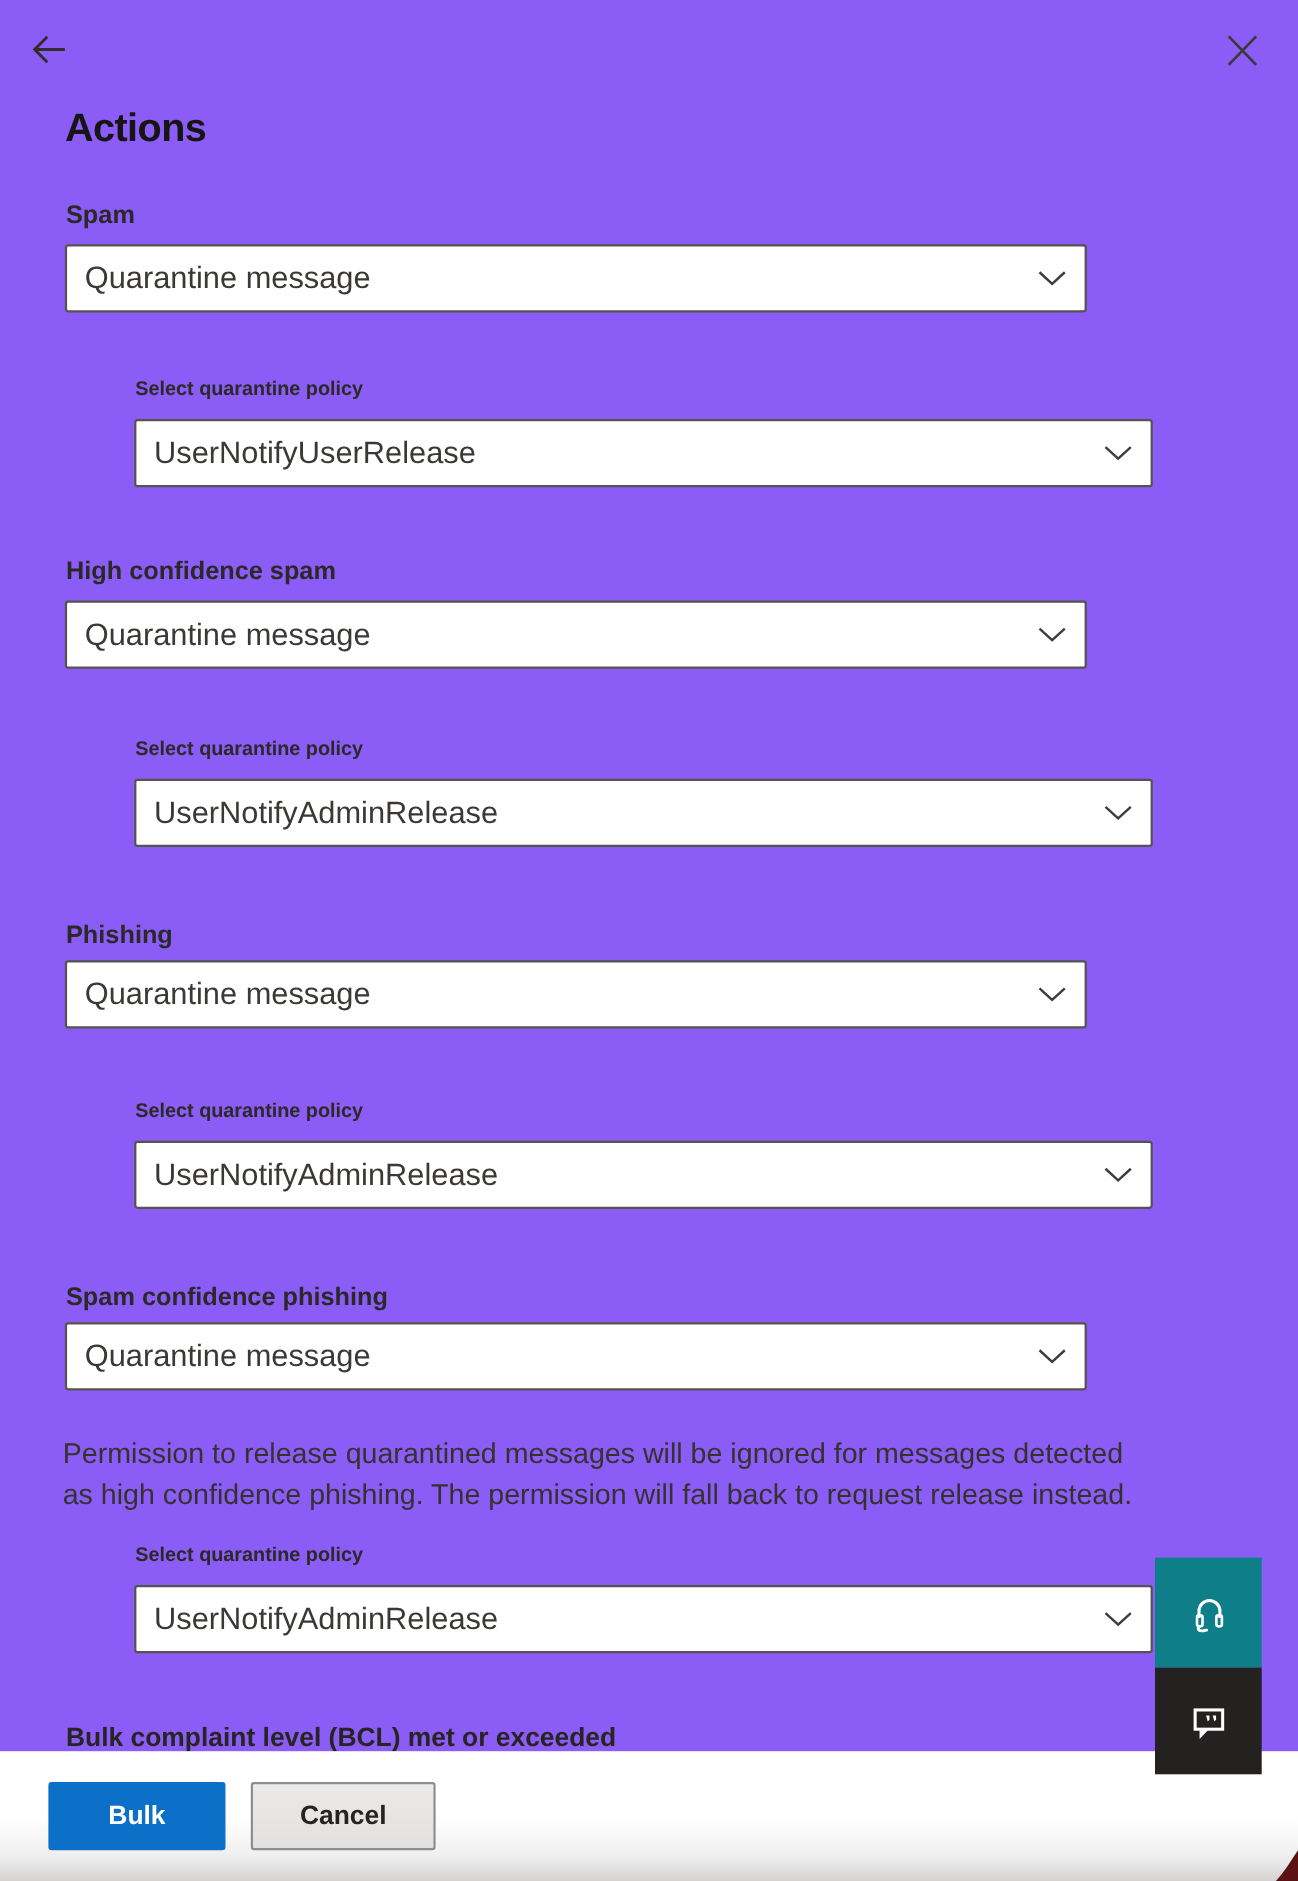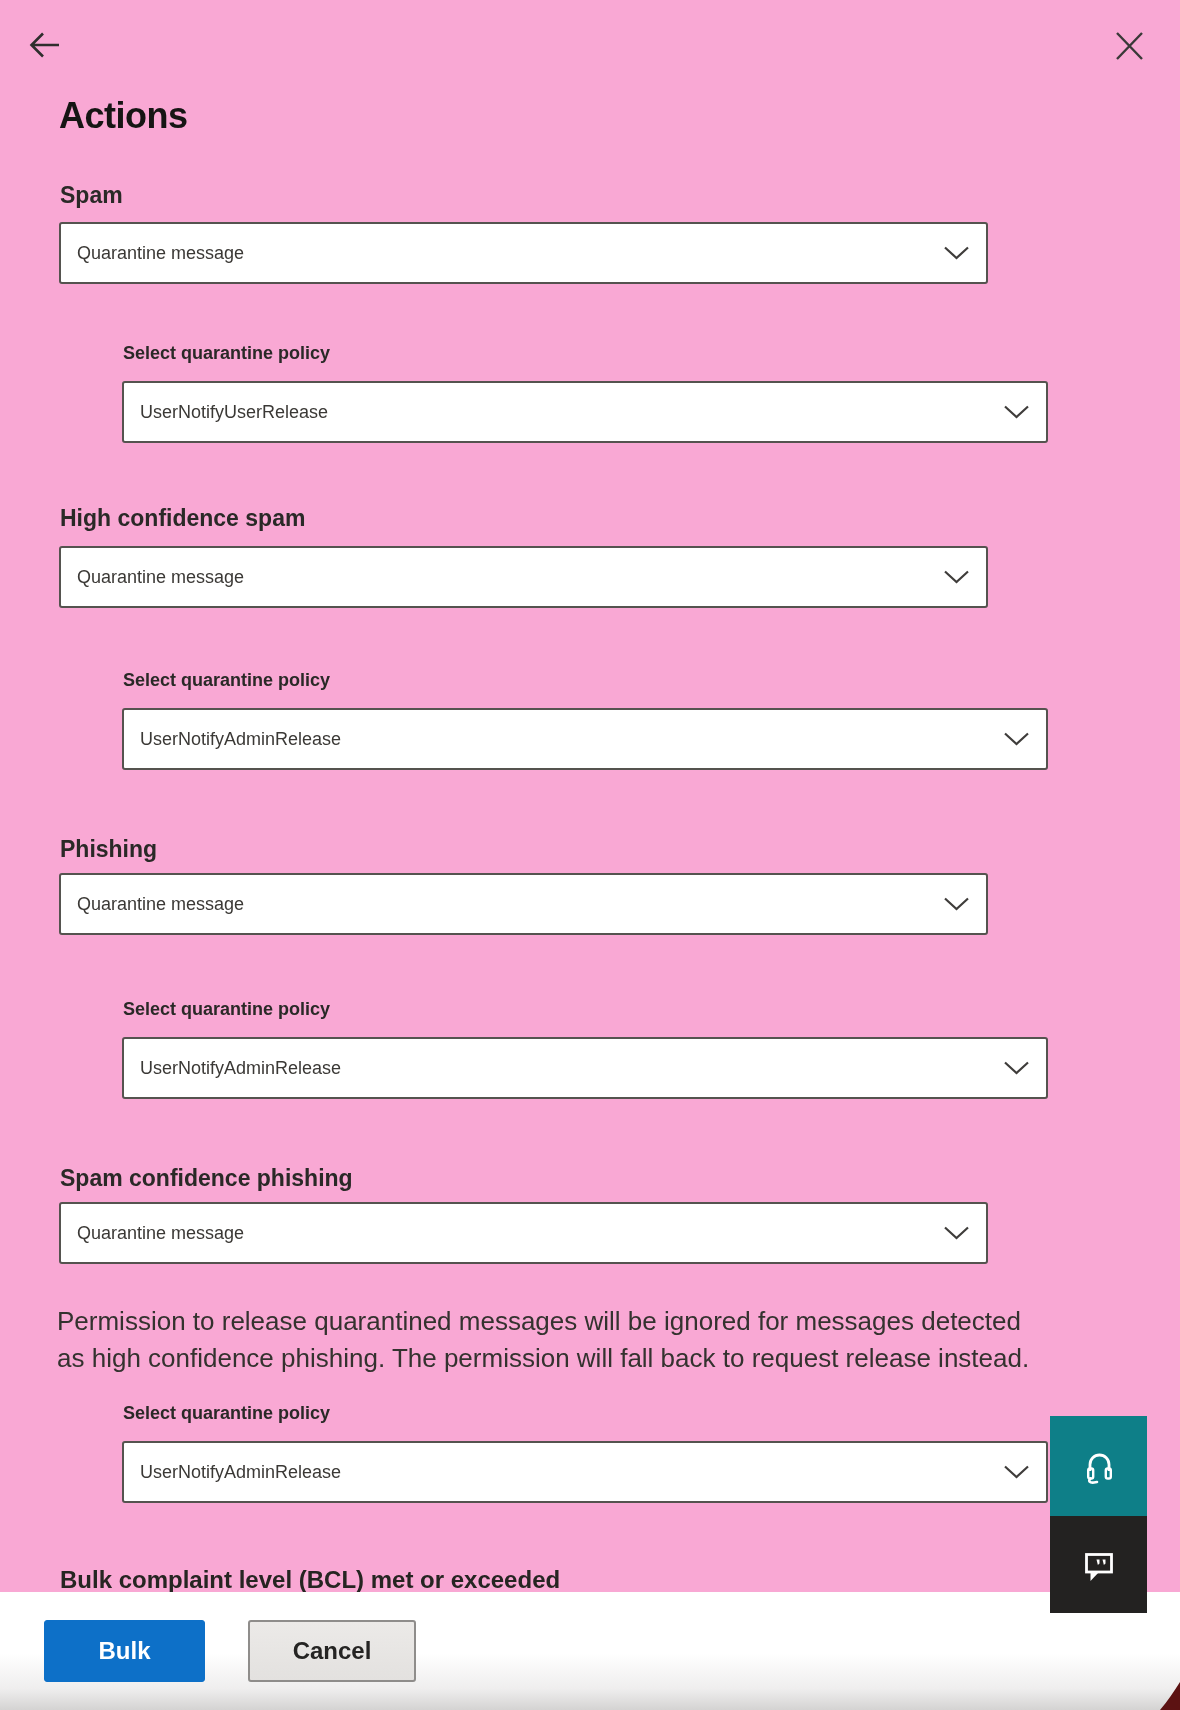--- a/index.html
+++ b/index.html
@@ -1,53 +1,53 @@
 <!DOCTYPE html>
 <html><head>
 <meta charset="utf-8">
 <style>
   html,body{margin:0;padding:0;background:#ffffff;}
   #screen{
-    position:relative;width:1180px;height:1710px;background:#f9a8d4;overflow:hidden;
+    position:relative;width:1180px;height:1710px;background:#8b5cf6;overflow:hidden;
     font-family:"Liberation Sans", sans-serif;color:#2b2926;
   }
   
   .icon-btn{position:absolute;background:none;border:none;padding:0;cursor:pointer;line-height:0;}
   
   .page-title{position:absolute;left:59px;top:95px;font-size:36px;font-weight:700;color:#161514;letter-spacing:-0.5px;}
   
   .sec-label{position:absolute;left:60px;font-size:23px;font-weight:600;color:#2a2927;}
   .ind-label{position:absolute;left:123px;font-size:18px;font-weight:600;color:#2a2927;}
   
   .dd{
     position:absolute;box-sizing:border-box;height:62px;background:#fff;
     border:2px solid #55534f;border-radius:3px;
     display:flex;align-items:center;padding:0 58px 0 16px;
-    font-size:18px;color:#3b3936;cursor:pointer;
+    font-size:28px;color:#3b3936;cursor:pointer;
   }
   .dd-main{left:59px;width:929px;}
   .dd-ind{left:122px;width:926px;}
   .dd .chev{position:absolute;right:16px;top:50%;transform:translateY(-50%);line-height:0;}
   .note{
     position:absolute;left:57px;top:1303px;width:990px;
     font-size:26px;line-height:37px;color:#34322f;
   }
   .trunc-label{position:absolute;left:60px;top:1566px;font-size:24px;font-weight:600;color:#262522;z-index:1;}
   
   .footer{
     position:absolute;left:0;top:1592px;width:1180px;height:118px;z-index:2;
     background:linear-gradient(180deg,#ffffff 0%,#ffffff 52%,#efeeee 82%,#d4d3d2 100%);
   }
   .btn{
     position:absolute;top:28px;box-sizing:border-box;height:62px;
     display:flex;align-items:center;justify-content:center;
     font-family:"Liberation Sans", sans-serif;font-size:24px;border-radius:3px;cursor:pointer;
   }
   .btn-save{left:44px;width:161px;background:#0d70c8;border:1px solid #0d70c8;color:#ffffff;font-weight:600;}
-  .btn-cancel{left:228px;width:168px;background:linear-gradient(180deg,#eceae8 0%,#e3e1df 100%);border:2px solid #8f8d8b;color:#252423;font-weight:600;margin-left:20px;}
+  .btn-cancel{left:228px;width:168px;background:linear-gradient(180deg,#eceae8 0%,#e3e1df 100%);border:2px solid #8f8d8b;color:#252423;font-weight:600;}
   
   .widget{position:absolute;left:1050px;width:97px;border:none;padding:0;cursor:pointer;z-index:3;
     display:flex;align-items:center;justify-content:center;line-height:0;}
   .widget-support{top:1416px;height:100px;background:#0e7f88;}
   .widget-feedback{top:1516px;height:97px;background:#232221;}
   .corner-sliver{position:absolute;right:0;bottom:0;z-index:4;line-height:0;}
 </style>
 </head>
 <body>
 

